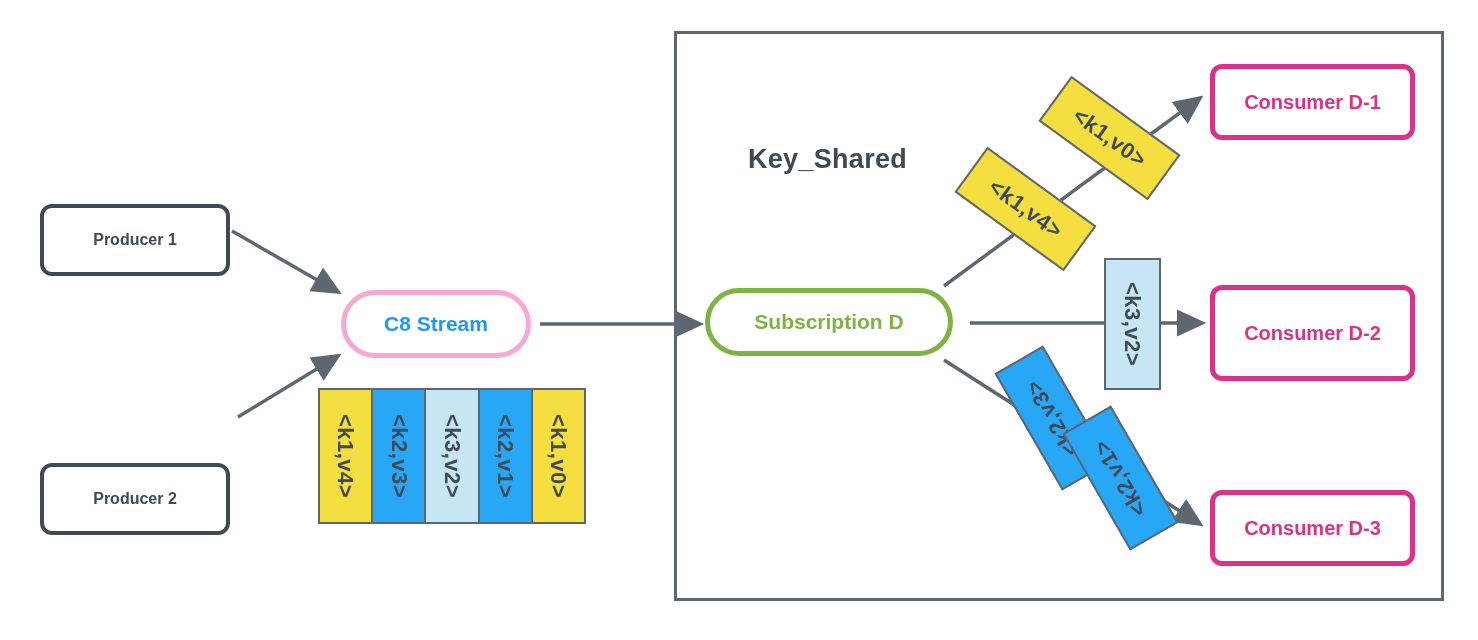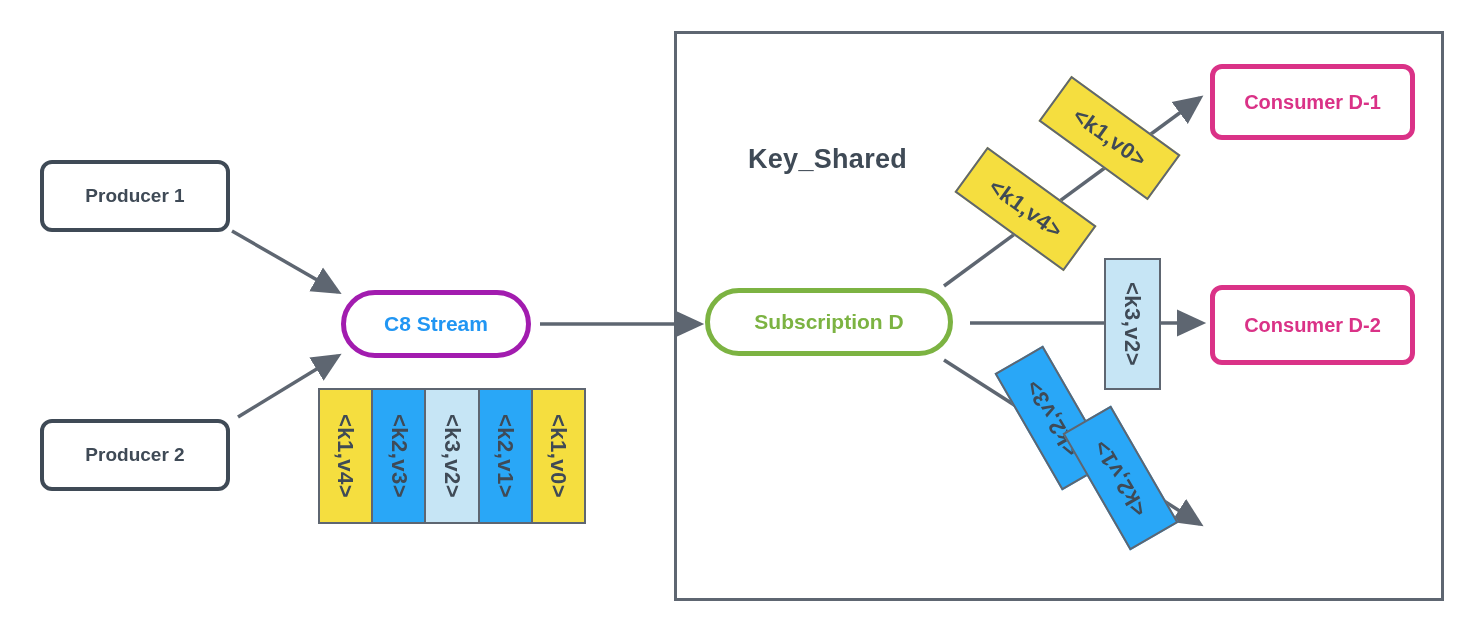--- a/index.html
+++ b/index.html
@@ -36,24 +36,25 @@
     justify-content: center;
     background: #ffffff;
     font-weight: bold;
     text-align: center;
     line-height: 1.15;
   }
   .producer {
     border: 4px solid #3F4A56;
     border-radius: 12px;
     color: #3F4A56;
-    font-size: 19px;
+    font-size: 16px;
+    margin-top: 44px;
   }
   .stadium-blue {
-    border: 5px solid #a21caf;
+    border: 5px solid #f9a8d4;
     border-radius: 40px;
     color: #2196F3;
     font-size: 21px;
   }
   .stadium-green {
     border: 5px solid #7CB342;
     border-radius: 40px;
     color: #7CB342;
     font-size: 21px;
   }
@@ -220,18 +221,21 @@
   </div>
 
   <div class="tile c-blue" style="left:1053px; top:450px; width:135px; height:56px; transform: rotate(-120deg);">
     <span>&lt;k2,v1&gt;</span>
   </div>
 
   <div class="node consumer" style="left:1210px; top:64px; width:205px; height:76px;">
     <span>Consumer D-1</span>
   </div>
 
-  <div class="node consumer" style="left:1210px; top:285px; width:205px; height:80px;">
+  <div class="node consumer" style="left:1210px; top:285px; width:205px; height:96px;">
     <span>Consumer D-2</span>
   </div>
 
+  <div class="node consumer" style="left:1210px; top:490px; width:205px; height:76px;">
+    <span>Consumer D-3</span>
+  </div>
 
 </div>
 
 </body></html>

